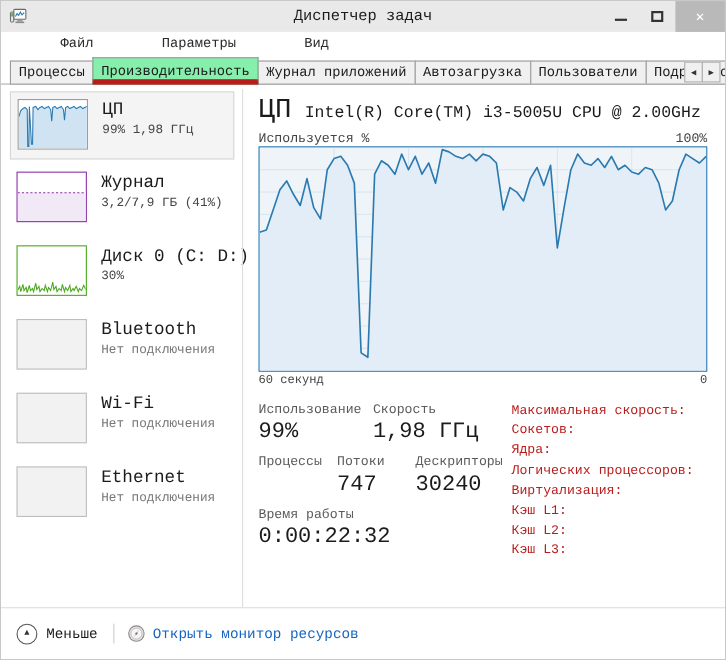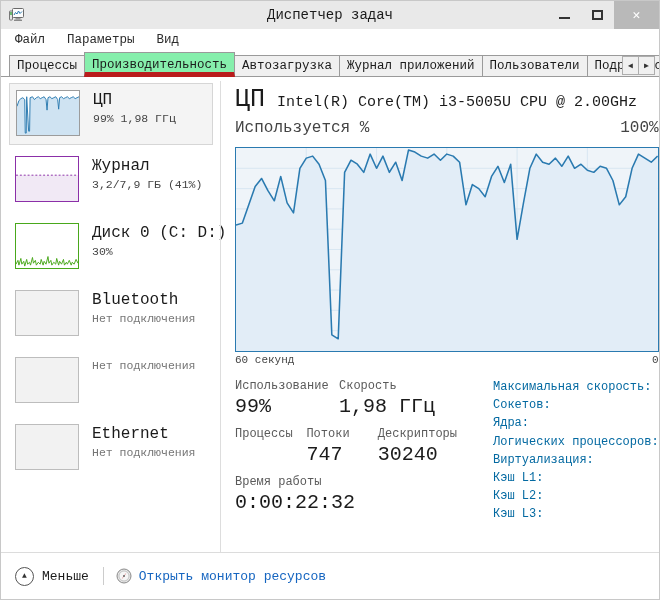--- a/index.html
+++ b/index.html
@@ -81,20 +81,21 @@
     background: #ffffff;
     display: flex;
     align-items: center;
     padding-left: 12px;
     gap: 18px;
   }
   .menuitem {
     font-size: 12.5px;
     color: #2b2b2b;
     padding: 2px 2px;
+    margin-left: 40px;
   }
 
   
   .tabstrip {
     position: relative;
     height: 26px;
     background: #ffffff;
     display: flex;
     align-items: flex-end;
     padding-left: 8px;
@@ -235,23 +236,23 @@
   }
   .main-model {
     margin-left: 12px;
     font-size: 15px;
     color: #1b1b1b;
     white-space: nowrap;
   }
   .graph-axis-top {
     display: flex;
     justify-content: space-between;
-    font-size: 16px;
+    font-size: 12px;
     color: #444;
-    margin-bottom: 10px;
+    margin-bottom: 0;
   }
   .graph-box {
     position: relative;
     height: 205px;
     border: 1px solid #2a7ab0;
     background: #eff4f9;
     box-sizing: border-box;
     overflow: hidden;
   }
   .graph-box svg { display: block; width: 100%; height: 100%; }
@@ -281,24 +282,23 @@
     white-space: nowrap;
   }
   .stat-value {
     font-size: 20px;
     color: #1b1b1b;
     line-height: 26px;
     white-space: nowrap;
   }
   .spec-line {
     font-size: 12px;
-    color: #0369a1;
+    color: #b91c1c;
     line-height: 18.2px;
     white-space: nowrap;
-    margin-left: 28px;
   }
 
   
   .footer {
     position: absolute;
     left: 0; right: 0; bottom: 0;
     height: 47px;
     background: #ffffff;
     border-top: 1px solid #dcdcdc;
     display: flex;
@@ -373,22 +373,22 @@
 
   <div class="menubar">
     <div class="menuitem">Файл</div>
     <div class="menuitem">Параметры</div>
     <div class="menuitem">Вид</div>
   </div>
 
   <div class="tabstrip">
     <div class="tab">Процессы</div>
     <div class="tab active">Производительность</div>
+    <div class="tab">Журнал приложений</div>
     <div class="tab">Автозагрузка</div>
-    <div class="tab">Журнал приложений</div>
     <div class="tab">Пользователи</div>
     <div class="tab">Подробности</div>
     <div class="tab clipped">С.</div>
     <div class="tabnav">
       <div class="tabnav-btn">◀</div>
       <div class="tabnav-btn">▶</div>
     </div>
   </div>
 
   <div class="content">
@@ -437,20 +437,21 @@
         <div class="thumb empty"></div>
         <div class="res-text">
           <div class="res-name">Bluetooth</div>
           <div class="res-sub muted">Нет подключения</div>
         </div>
       </div>
 
       <div class="res-item">
         <div class="thumb empty"></div>
         <div class="res-text">
+          <div class="res-name">Wi-Fi</div>
           <div class="res-sub muted">Нет подключения</div>
         </div>
       </div>
 
       <div class="res-item">
         <div class="thumb empty"></div>
         <div class="res-text">
           <div class="res-name">Ethernet</div>
           <div class="res-sub muted">Нет подключения</div>
         </div>

